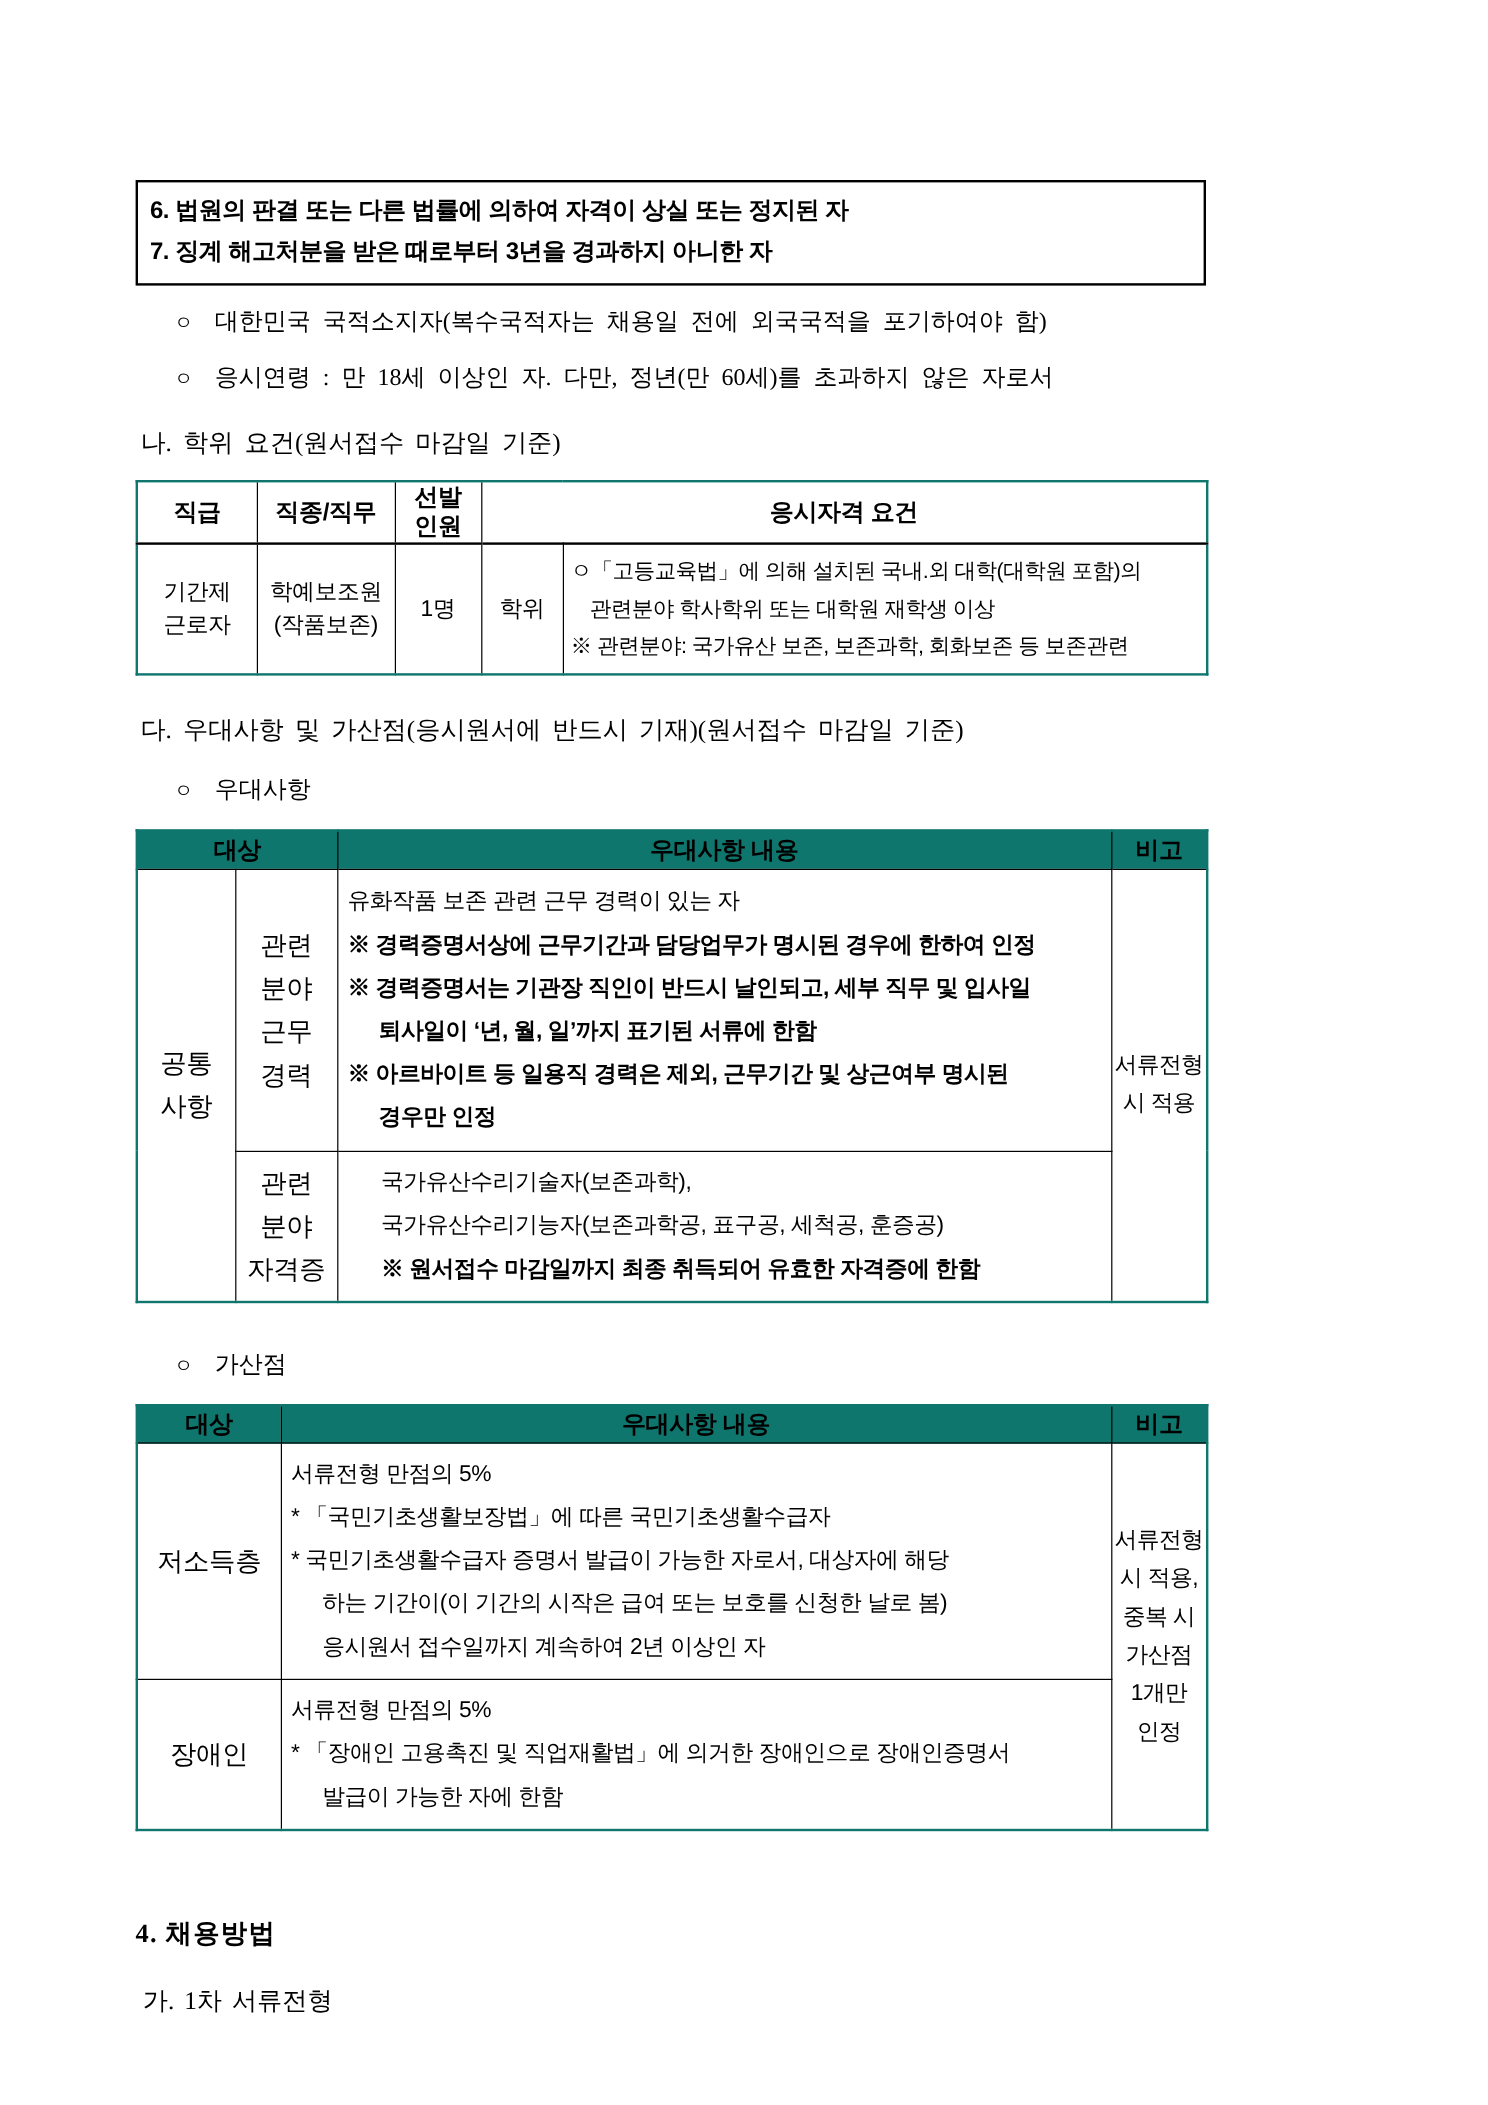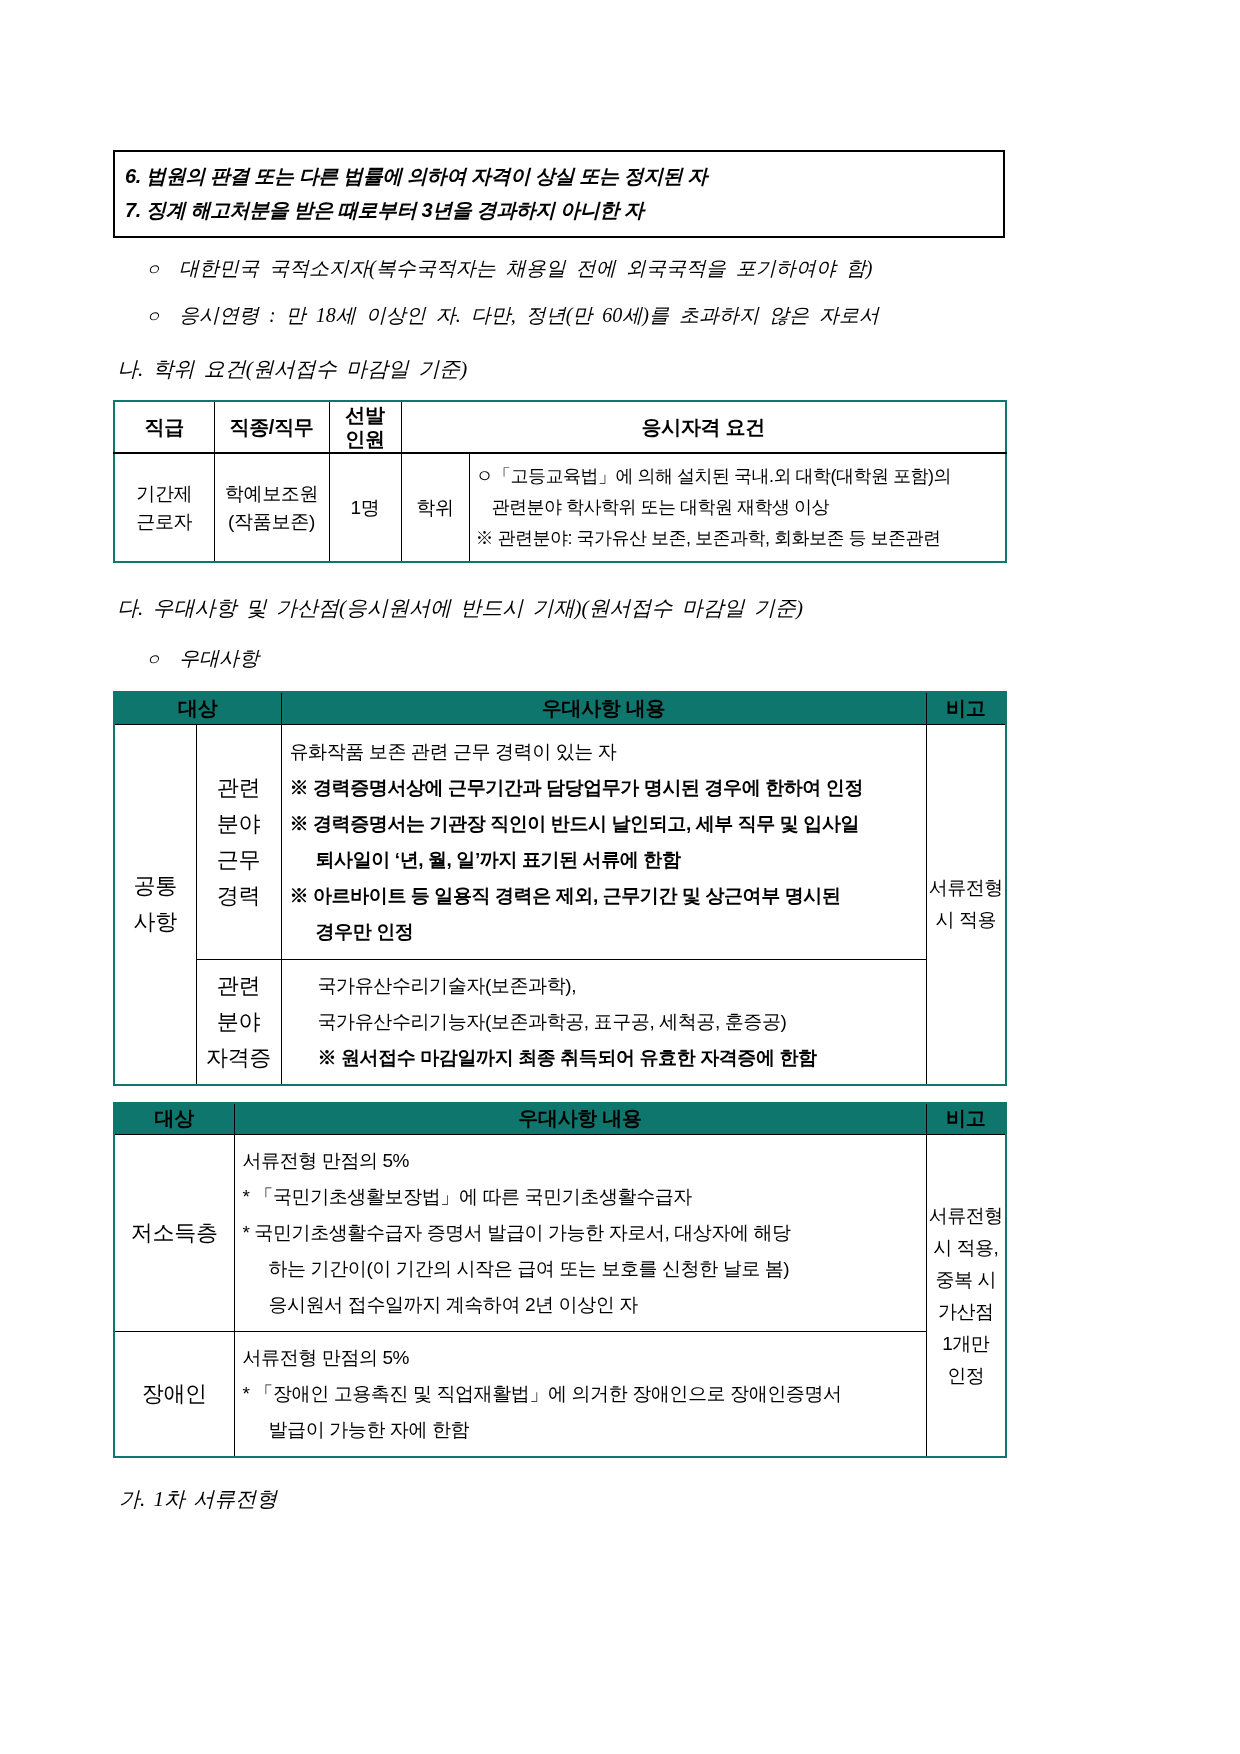--- a/index.html
+++ b/index.html
@@ -6,21 +6,21 @@
   .page {
     position:relative;
     width:1240px; height:1754px;
     background:#ffffff;
     color:#000;
     box-sizing:border-box;
     padding:150px 0 0 113px;
     font-family:"Liberation Serif", serif;
     overflow:hidden;
   }
-  .block { width:892px;font-style:italic; }
+  .block { width:892px; }
 
   
   .disq-box {
     border:2px solid #000;
     box-sizing:border-box;
     padding:7px 10px 9px 10px;
     font-family:"Liberation Sans", sans-serif;
     font-weight:700;
     font-size:20px;
     line-height:34px;
@@ -233,20 +233,23 @@
 자격증</td>
       <td class="content cert">
         <div class="l">국가유산수리기술자(보존과학),</div>
         <div class="l">국가유산수리기능자(보존과학공, 표구공, 세척공, 훈증공)</div>
         <div class="l b">※ 원서접수 마감일까지 최종 취득되어 유효한 자격증에 한함</div>
       </td>
     </tr>
   </tbody>
     </table>
 
+  <div class="sub-bullet block" style="margin-top:36px">
+    <span class="marker">ㅇ</span><span>가산점</span>
+  </div>
 
   <table class="tbl bonus">
     <colgroup>
       <col style="width:120px">
         <col style="width:692px">
         <col style="width:80px">
     </colgroup>
     <tbody>
         <tr>
       <th>대상</th>
@@ -273,15 +276,16 @@
       <td class="cat">장애인</td>
       <td class="content dis">
         <div class="l">서류전형 만점의 5%</div>
         <div class="l">* 「장애인 고용촉진 및 직업재활법」에 의거한 장애인으로 장애인증명서</div>
         <div class="l ind">발급이 가능한 자에 한함</div>
       </td>
     </tr>
   </tbody>
     </table>
 
+  <div class="sec4 block">4. 채용방법</div>
   <div class="sec4-sub block">가. 1차 서류전형</div>
 
 </div>
 
 </body></html>

